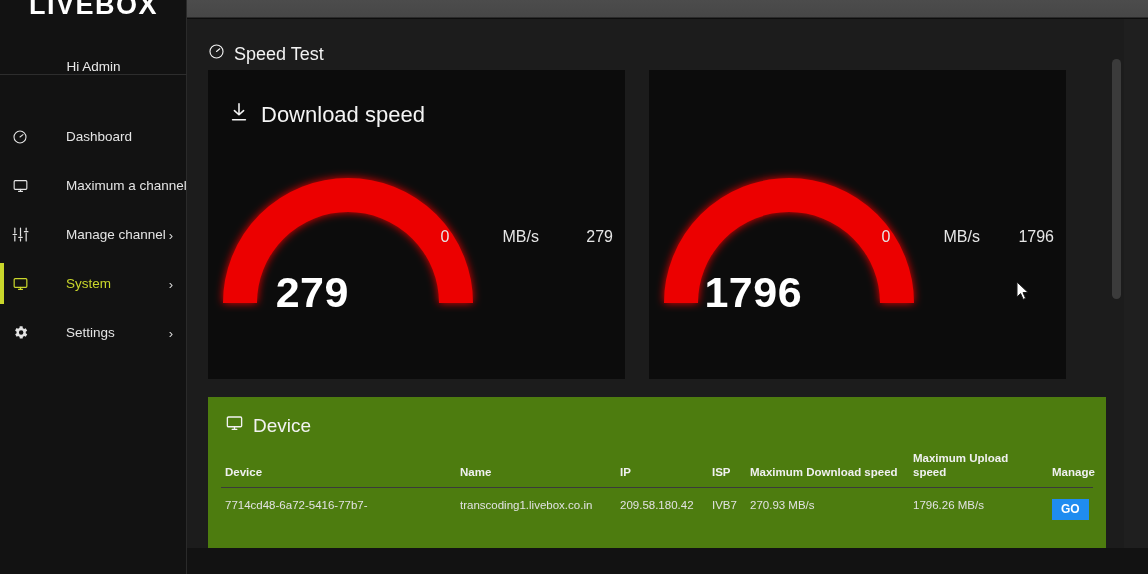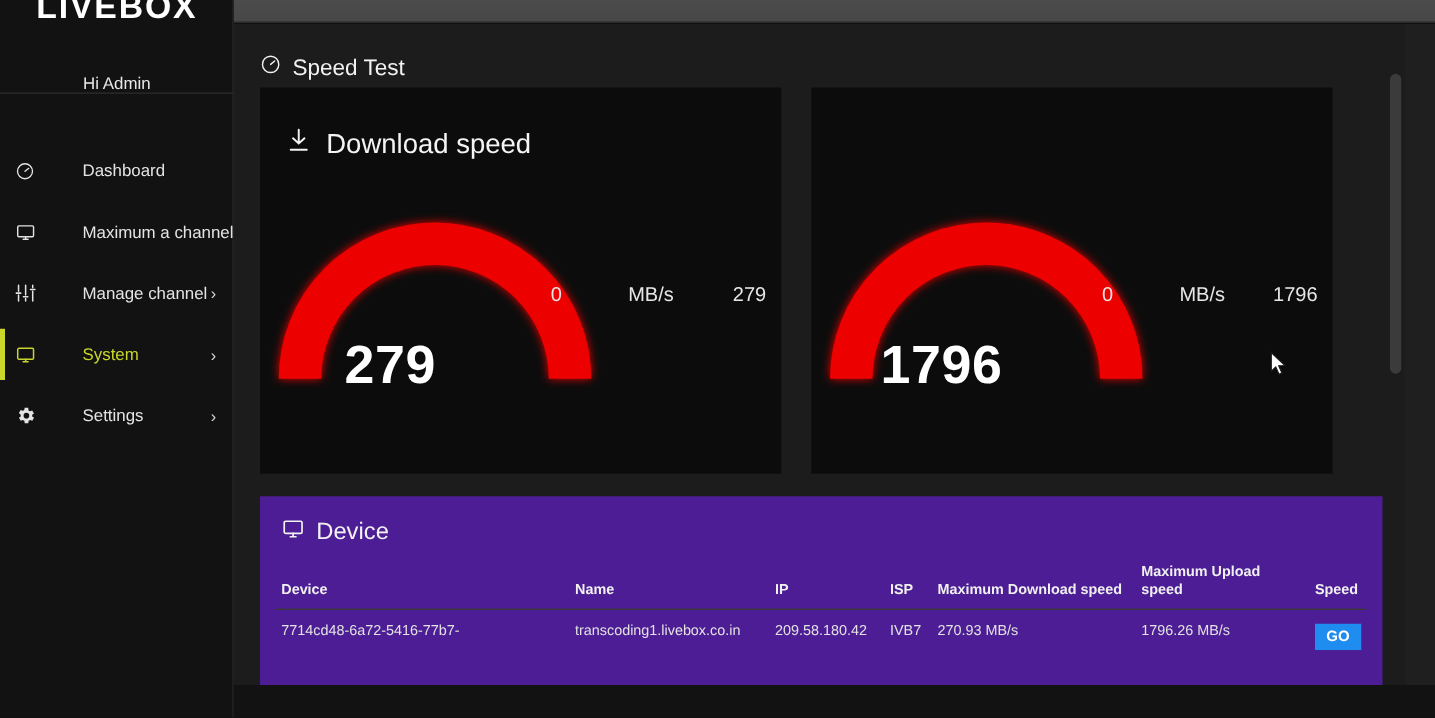--- a/index.html
+++ b/index.html
@@ -107,21 +107,21 @@
   .gauge-scale {
     position: relative; width: 280px; height: 26px; margin-top: 8px;
   }
   .gauge-scale .mn { position: absolute; left: 24px; top: 0; color: #e6e6e6; font-size: 16px; }
   .gauge-scale .unit { position: absolute; left: 0; right: 0; top: 0; text-align: center; color: #e6e6e6; font-size: 16px; }
   .gauge-scale .mx { position: absolute; right: 12px; top: 0; color: #e6e6e6; font-size: 16px; }
 
   
   .device-panel {
     position: absolute; left: 21px; top: 378px; width: 898px; height: 151px;
-    background: #4c1d95;
+    background: #4d7c0f;
   }
   .device-title {
     position: absolute; left: 17px; top: 17px;
     display: flex; align-items: center; gap: 9px;
     color: #f2f2f2; font-size: 19px;
   }
   table.device-table {
     position: absolute; left: 13px; top: 54px; width: 872px;
     border-collapse: collapse; table-layout: fixed;
   }
@@ -340,21 +340,21 @@
             <col style="width:45px">
         </colgroup>
         <thead>
           <tr>
             <th>Device</th>
             <th>Name</th>
             <th>IP</th>
             <th>ISP</th>
             <th>Maximum Download speed</th>
             <th>Maximum Upload speed</th>
-            <th>Speed</th>
+            <th>Manage</th>
           </tr>
         </thead>
         <tbody>
           <tr>
             <td>7714cd48-6a72-5416-77b7-</td>
             <td>transcoding1.livebox.co.in</td>
             <td>209.58.180.42</td>
             <td>IVB7</td>
             <td>270.93 MB/s</td>
             <td>1796.26 MB/s</td>

